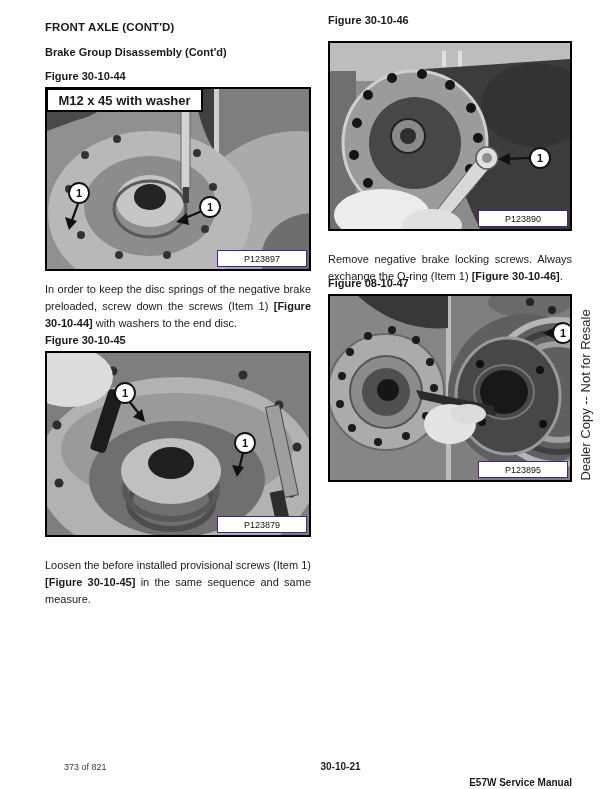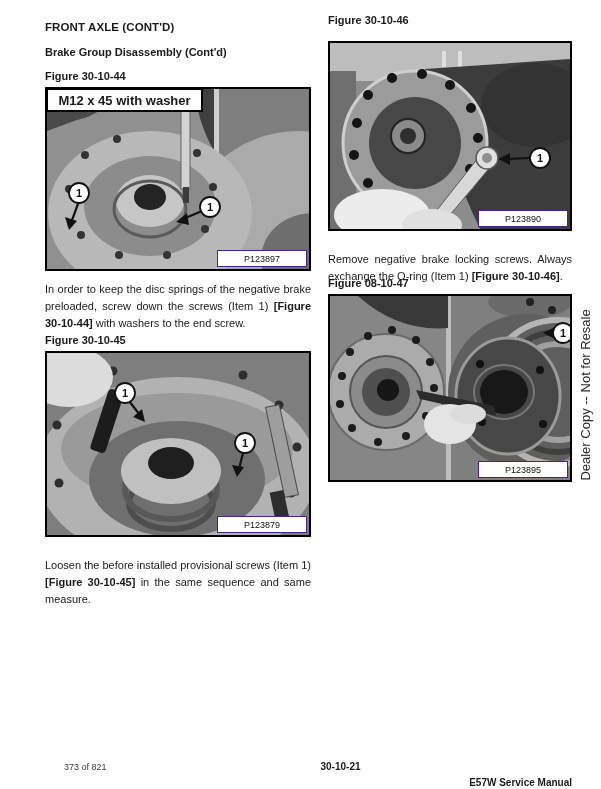--- a/index.html
+++ b/index.html
@@ -84,21 +84,21 @@
         <line class="co-line" x1="155" y1="122" x2="136" y2="130"></line>
         <polygon class="co-head" points="129,133 140,124 142,136"></polygon>
         <circle class="co-circle" cx="163" cy="118" r="10"></circle>
         <text class="co-text" x="163" y="122">1</text>
       </g>
     </svg>
     <div class="spec-box">M12 x 45 with washer</div>
     <div class="pid-box">P123897</div>
   </div>
 
-  <p class="abs body-text" style="left:45px;top:270px;width:266px;"><span>In order to keep the disc springs of the negative brake preloaded, screw down the screws (Item 1) </span><strong>[Figure 30-10-44]</strong><span> with washers to the end screw.</span></p>
+  <p class="abs body-text" style="left:45px;top:270px;width:266px;"><span>In order to keep the disc springs of the negative brake preloaded, screw down the screws (Item 1) </span><strong>[Figure 30-10-44]</strong><span> with washers to the end disc.</span></p>
 
   <div class="abs figtitle" style="left:45px;top:334px;">Figure 30-10-45</div>
   <div class="abs figure" style="left:45px;top:351px;width:266px;height:186px;">
     <svg viewBox="0 0 262 182" preserveAspectRatio="none">
       <rect width="262" height="182" fill="#7e7e7e"></rect>
       <ellipse cx="130" cy="118" rx="140" ry="94" fill="#b2b2b2"></ellipse>
       <ellipse cx="130" cy="96" rx="116" ry="56" fill="#9a9a9a"></ellipse>
       <ellipse cx="130" cy="126" rx="88" ry="58" fill="#6f6f6f"></ellipse>
       <ellipse cx="124" cy="150" rx="42" ry="26" fill="none" stroke="#4e4e4e" stroke-width="6"></ellipse>
       <ellipse cx="124" cy="136" rx="46" ry="30" fill="none" stroke="#585858" stroke-width="6"></ellipse>

